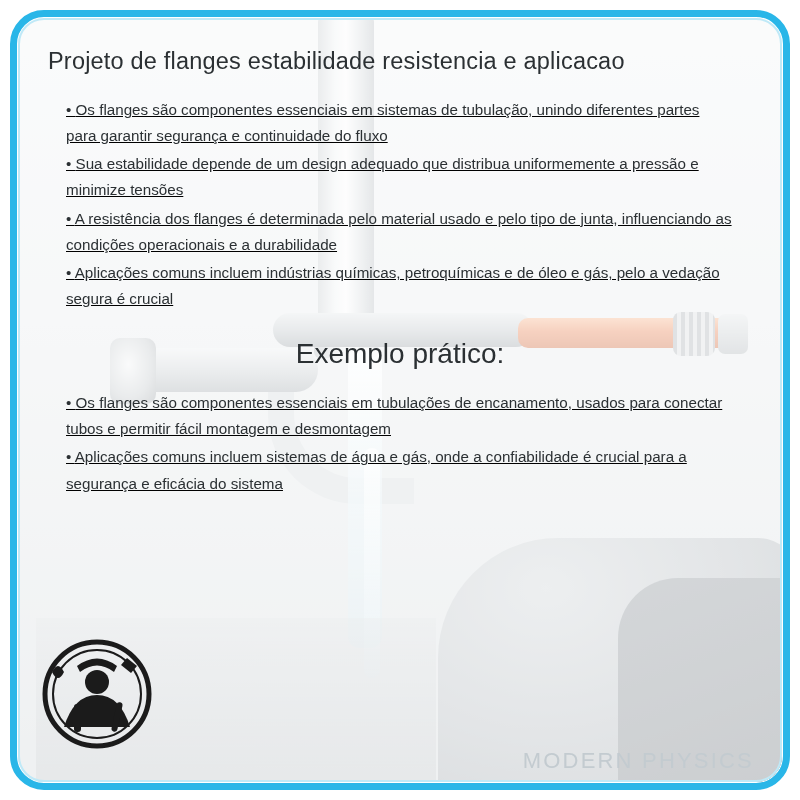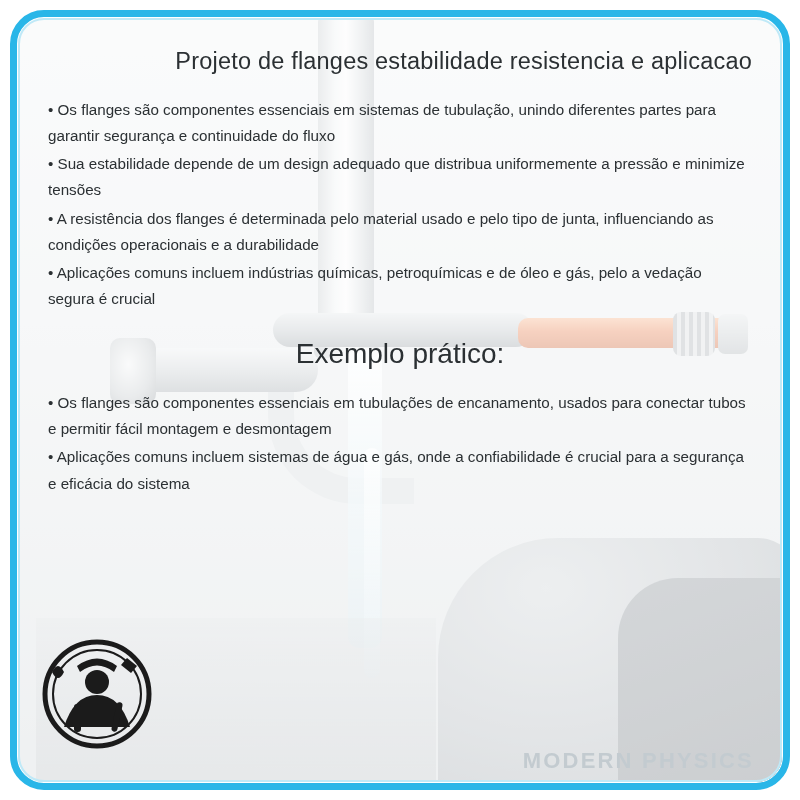--- a/index.html
+++ b/index.html
@@ -151,31 +151,32 @@
     position: absolute;
     left: 18px;
     top: 18px;
     width: 764px;
     height: 764px;
     z-index: 4;
     box-sizing: border-box;
     padding: 22px 30px 0 30px;
   }
   .title {
-    text-align: right;
+    text-align: left;
     font-size: 23.5px;
     color: #2b3033;
     font-weight: normal;
     margin: 8px 0 22px 0;
     letter-spacing: 0.2px;
   }
   .bullets {
-    margin: 0;
+    margin: 18px;
     padding: 0;
     list-style: none;
+    text-decoration: underline;
   }
   .bullets li {
     font-size: 15.2px;
     line-height: 1.72;
     color: #2b3033;
     margin: 0 0 2px 0;
     padding: 0;
     text-indent: 0;
   }
   .bullets li::before {
@@ -198,21 +199,21 @@
     height: 120px;
     z-index: 5;
   }
   
   .watermark {
     position: absolute;
     right: 46px;
     bottom: 26px;
     font-size: 22px;
     letter-spacing: 2.2px;
-    font-weight: bold;
+    font-weight: normal;
     color: #c3cbd0;
     z-index: 5;
   }
 </style>
 </head>
 <body>
 
 <div class="slide">
 
   <div class="photo">

